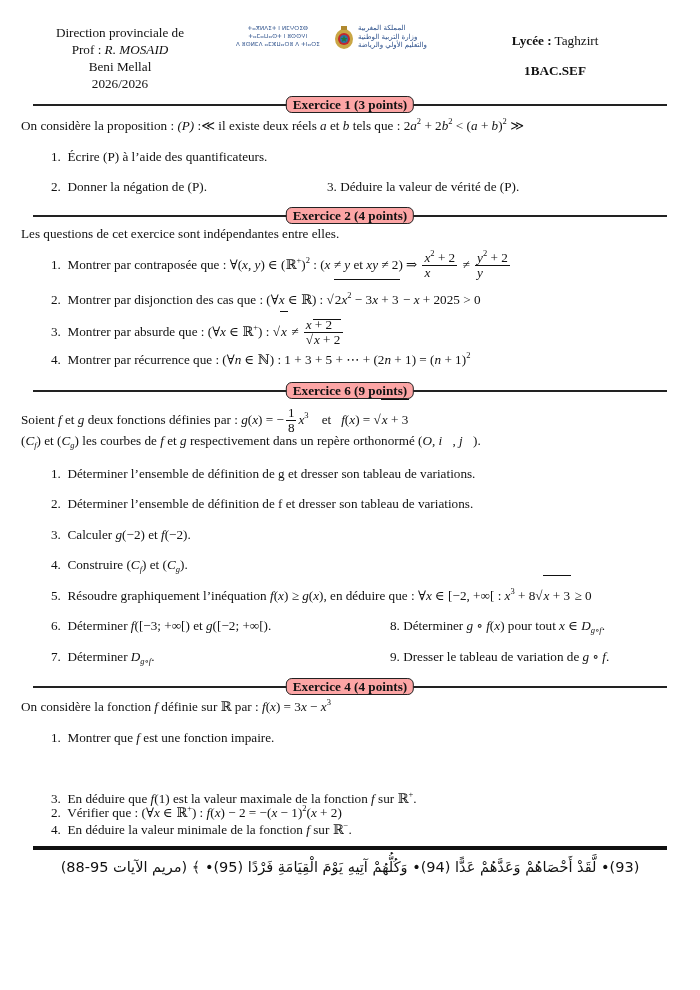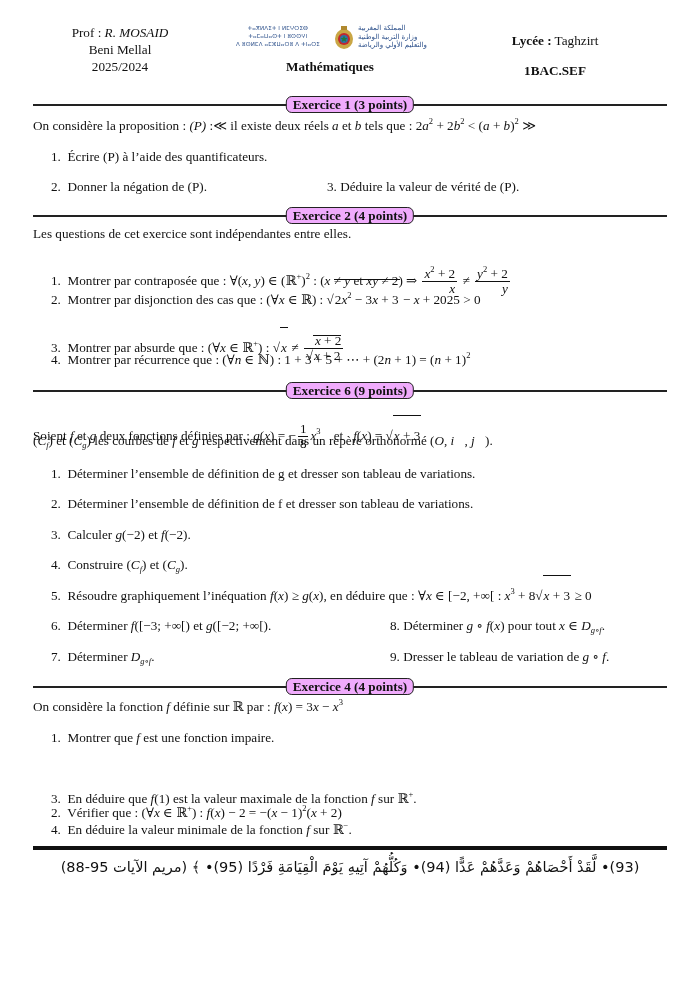--- a/index.html
+++ b/index.html
@@ -8,42 +8,43 @@
   .abs { position:absolute; }
   .hdr-left { left:20px; top:24px; width:200px; text-align:center; line-height:17px; font-size:13.2px; }
   .hdr-left i { font-style:italic; }
   .tif { left:228px; top:24px; width:100px; font-size:5.5px; line-height:8px; color:#2b4f8a; text-align:center; letter-spacing:0.2px; font-family:"DejaVu Sans",sans-serif; }
   .emblem { left:333px; top:25px; width:22px; height:26px; }
   .arabic-min { left:358px; top:24px; width:80px; font-size:7px; line-height:8.5px; color:#2b4f8a; text-align:left; direction:rtl; font-family:"DejaVu Sans",sans-serif; }
   .center-title { left:230px; top:58px; width:200px; text-align:center; font-weight:bold; font-size:13.2px; line-height:17px; }
   .hdr-right { left:480px; top:33px; width:150px; text-align:center; font-size:13.2px; }
   .hdr-right .cls { margin-top:14px; font-weight:bold; }
   .sep { position:absolute; left:33px; right:33px; height:0; border-top:2px solid #222; }
-  .ex-title { position:absolute; left:50%; transform:translateX(-50%); background:#f0abfc; border:1.6px solid #222; border-radius:6px; padding:0 6px; font-weight:bold; font-size:13.2px; line-height:15px; white-space:nowrap; }
-  .para { position:absolute; left:33px; right:33px; font-size:13.2px; line-height:17px; white-space:nowrap; }
+  .ex-title { position:absolute; left:50%; transform:translateX(-50%); background:#fca5a5; border:1.6px solid #222; border-radius:6px; padding:0 6px; font-weight:bold; font-size:13.2px; line-height:15px; white-space:nowrap; }
+  .para { position:absolute; left:21px; right:33px; font-size:13.2px; line-height:17px; white-space:nowrap; }
   .item { position:absolute; font-size:13.2px; line-height:17px; white-space:nowrap; }
   .m { font-style:italic; }
   sup { font-size:8.5px; vertical-align:6px; line-height:0; }
   sub { font-size:8.5px; vertical-align:-3px; line-height:0; }
-  .frac { display:inline-block; vertical-align:middle; text-align:right; margin:16px 2px; }
+  .frac { display:inline-block; vertical-align:middle; text-align:left; margin:0 2px; }
   .frac > span { display:block; line-height:14px; padding:0 2px; }
   .frac > span.num { border-bottom:1px solid #111; }
   .sqrt { display:inline-block; }
   .sqrt .rad { border-top:1px solid #111; padding:12px 1px; }
   .quran-bar { position:absolute; left:33px; right:33px; top:846px; height:0; border-top:4px solid #111; }
   .quran { position:absolute; left:33px; right:33px; top:852px; direction:rtl; text-align:center;
            font-family:"DejaVu Sans",sans-serif; font-size:14.5px; line-height:31px; }
 </style>
 </head>
 <body>
 
 <div class="abs hdr-left">
+  <div>Direction provinciale de</div>
   <div><span>Prof : </span><i>R. MOSAID</i></div>
   <div>Beni Mellal</div>
-  <div>2025/2024</div>
+  <div>2026/2026</div>
 </div>
 
 <div class="abs tif">
   <div>ⵜⴰⴳⵍⴷⵉⵜ ⵏ ⵍⵎⵖⵔⵉⴱ</div>
   <div>ⵜⴰⵎⴰⵡⴰⵙⵜ ⵏ ⵓⵙⵙⵖⵏ</div>
   <div>ⴷ ⵓⵙⵍⵎⴷ ⴰⵎⵣⵡⴰⵔⵓ ⴷ ⵜⵏⴰⵔⵉ</div>
 </div>
 <svg class="abs emblem" viewBox="0 0 22 26">
   <ellipse cx="11" cy="14" rx="9" ry="10" fill="#c9a645"></ellipse>
   <circle cx="11" cy="14" r="6" fill="#c1272d"></circle>
@@ -51,21 +52,20 @@
   <path d="M11 10.5 L12 13 L14.5 13 L12.5 14.6 L13.3 17 L11 15.5 L8.7 17 L9.5 14.6 L7.5 13 L10 13 Z" fill="#1e7b3a"></path>
   <rect x="8" y="1" width="6" height="4" fill="#b0892f"></rect>
 </svg>
 <div class="abs arabic-min">
   <div>المملكة المغربية</div>
   <div>وزارة التربية الوطنية</div>
   <div>والتعليم الأولي والرياضة</div>
 </div>
 
 <div class="abs center-title">
-  <div>Mathématiques</div>
 </div>
 
 <div class="abs hdr-right">
   <div><b>Lycée :</b> <span>Taghzirt</span></div>
   <div class="cls">1BAC.SEF</div>
 </div>
 
 <div class="sep" style="top:104px"></div>
 <div class="ex-title" style="top:96px">Exercice 1 (3 points)</div>
 <div class="para" style="top:117px"><span>On considère la proposition : </span><span class="m">(P)</span><span> :≪ il existe deux réels </span><span class="m">a</span><span> et </span><span class="m">b</span><span> tels que : 2</span><span class="m">a</span><sup>2</sup><span> + 2</span><span class="m">b</span><sup>2</sup><span> &lt; (</span><span class="m">a</span><span> + </span><span class="m">b</span><span>)</span><sup>2</sup><span> ≫</span></div>

